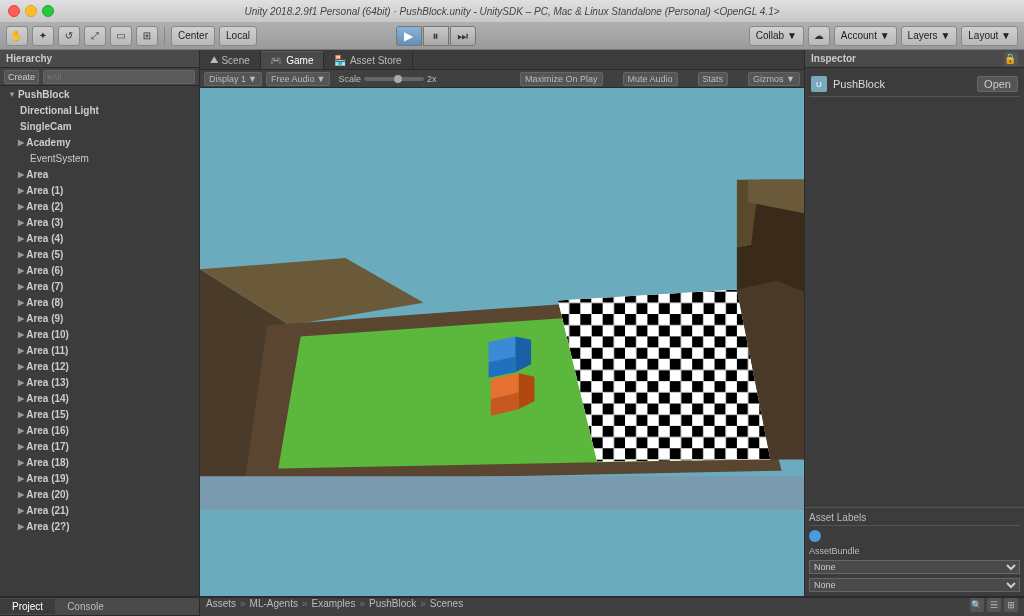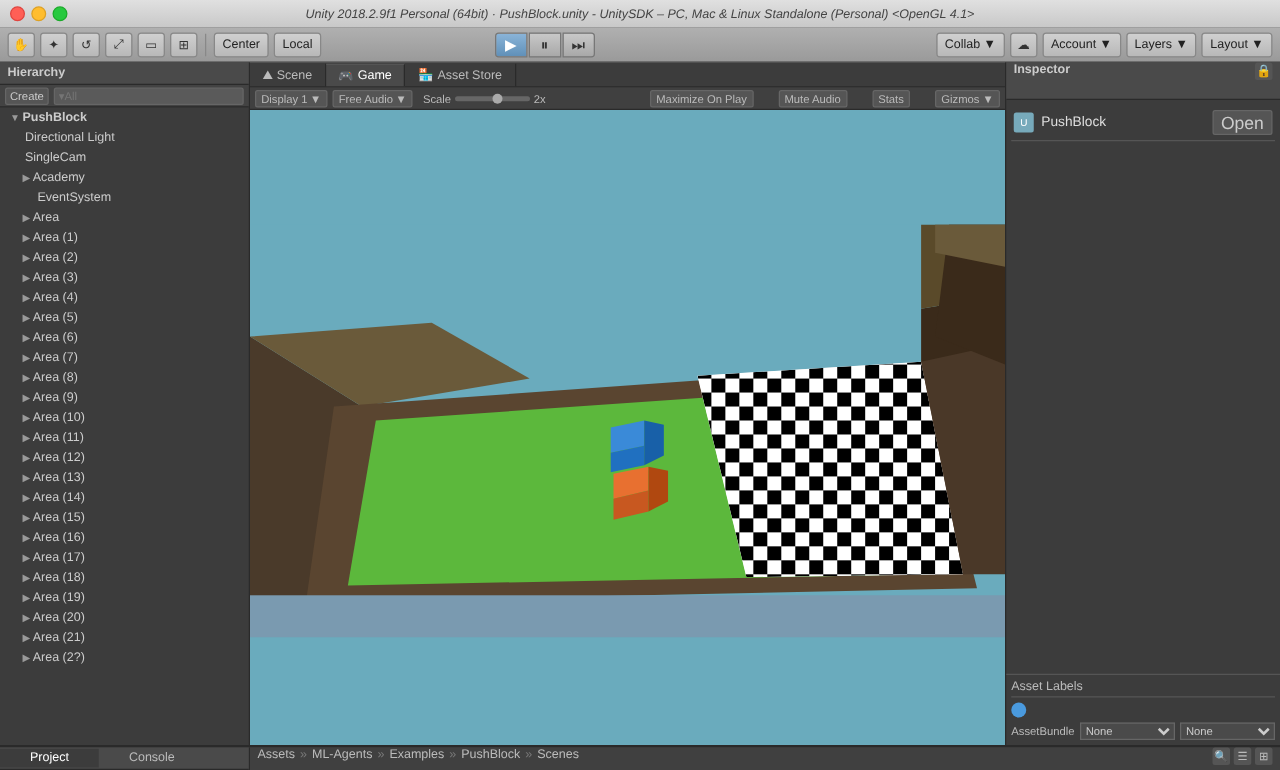--- a/index.html
+++ b/index.html
@@ -174,21 +174,21 @@
       height: 16px;
       display: flex;
       align-items: center;
       padding-left: 8px;
       font-size: 10px;
       color: #ccc;
       cursor: pointer;
       white-space: nowrap;
     }
     .hier-item .arrow { margin-right: 2px; font-size: 8px; color: #999; }
-    .hier-item.indent-1 { padding-left: 18px; }
+    .hier-item.indent-1 { padding-left: 18px; font-weight: bold; }
     .hier-item.indent-2 { padding-left: 28px; }
     .hier-item.root { font-weight: bold; }
 
     
     #center-panels {
       flex: 1;
       display: flex;
       flex-direction: column;
       overflow: hidden;
     }
@@ -285,24 +285,25 @@
     
     #inspector-panel {
       width: 220px;
       background: #3c3c3c;
       border-left: 1px solid #2a2a2a;
       display: flex;
       flex-direction: column;
       flex-shrink: 0;
     }
     .inspector-header {
-      height: 30px;
+      height: 18px;
       background: #4a4a4a;
       border-bottom: 1px solid #2a2a2a;
       display: flex;
+      align-items: center;
       padding: 0 6px;
       font-size: 10px;
       font-weight: bold;
       color: #ccc;
     }
     .inspector-body {
       flex: 1;
       padding: 4px;
     }
     .inspector-title-row {
@@ -322,41 +323,41 @@
       justify-content: center;
       font-size: 8px;
       color: #fff;
     }
     .inspector-name {
       flex: 1;
       font-size: 11px;
       color: #ddd;
     }
     .open-btn {
-      font-size: 14px;
+      font-size: 11px;
       padding: 1px 6px;
       background: #555;
       border: 1px solid #666;
       border-radius: 2px;
       color: #ccc;
       cursor: pointer;
     }
     .asset-labels-header {
       font-size: 10px;
       color: #bbb;
       border-bottom: 1px solid #555;
       padding-bottom: 2px;
       margin-bottom: 4px;
     }
     .asset-bundle-row {
       display: flex;
-      align-items: center;
       gap: 4px;
       font-size: 9px;
       color: #bbb;
+      flex-direction: column;
     }
     .asset-bundle-select {
       flex: 1;
       height: 14px;
       background: #4a4a4a;
       border: 1px solid #666;
       font-size: 9px;
       color: #ccc;
     }
     .asset-indicator {
@@ -383,21 +384,21 @@
     }
 
     #project-tabs {
       height: 18px;
       background: #4a4a4a;
       display: flex;
       align-items: center;
       border-bottom: 1px solid #2a2a2a;
     }
     .proj-tab {
-      padding: 2px 24px;
+      padding: 2px 12px;
       font-size: 10px;
       cursor: pointer;
       color: #bbb;
       text-align: center;
     }
     .proj-tab.active {
       background: #3c3c3c;
       color: #fff;
     }
 

